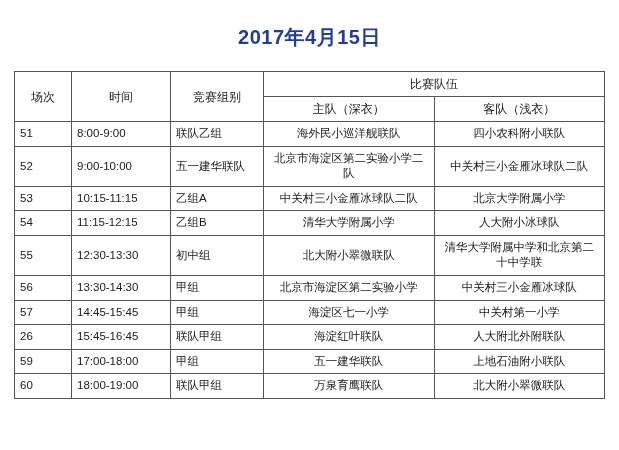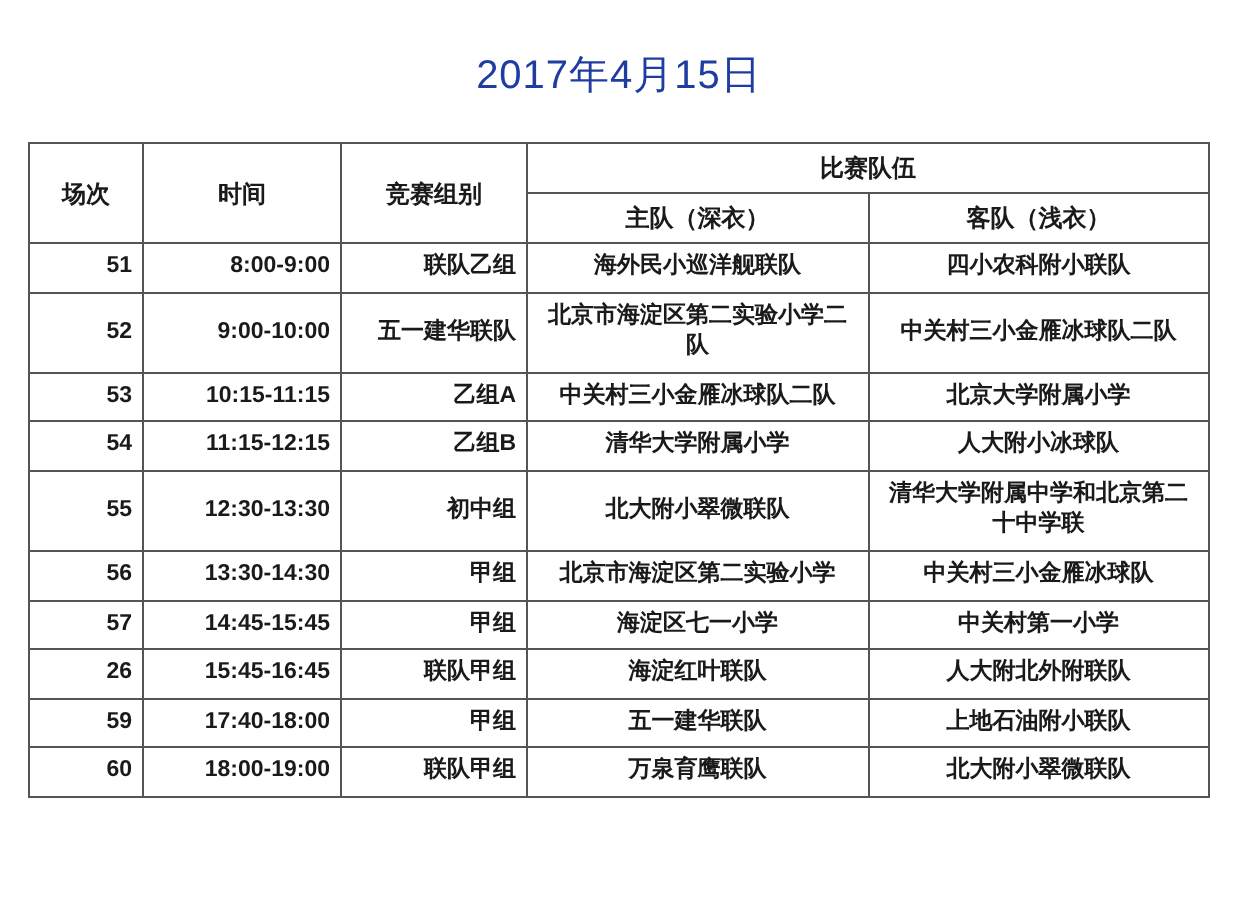--- a/index.html
+++ b/index.html
@@ -18,51 +18,51 @@
     position: relative;
     width: 619px;
     height: 450px;
     box-sizing: border-box;
     padding: 0 14px;
   }
   .title {
     text-align: center;
     color: #1f3da1;
     font-size: 20px;
-    font-weight: normal;
+    font-weight: bold;
     letter-spacing: 0.5px;
     padding-top: 24px;
     padding-bottom: 20px;
   }
   table.schedule {
     width: 591px;
     border-collapse: collapse;
     table-layout: fixed;
     font-size: 11.5px;
   }
   table.schedule td,
   table.schedule th {
     border: 1px solid #555555;
     padding: 4px 5px;
     vertical-align: middle;
-    font-weight: bold;
+    font-weight: normal;
     line-height: 1.35;
     margin-top: 20px;
   }
   th.hdr {
     text-align: center;
     font-size: 12px;
     background: #ffffff;
   }
   .c-session { width: 46px; text-align: center; }
   .c-time { width: 88px; text-align: center; }
   .c-group { width: 82px; text-align: center; }
   .c-home { width: 180px; text-align: left; padding-left: 8px; }
   .c-away { width: 185px; text-align: left; padding-left: 8px; }
-  td.cell-center { text-align: right; }
+  td.cell-center { text-align: left; }
   td.cell-left { text-align: center; padding-left: 8px; }
   .sub-hdr { text-align: center; font-size: 11.5px; }
   .teams-hdr { text-align: center; font-size: 12px; }
 </style>
 </head>
 <body>
 
 <div class="page">
 
   <div class="title">2017年4月15日</div>
@@ -132,21 +132,21 @@
       </tr>
       <tr>
         <td class="cell-center">26</td>
         <td class="cell-center">15:45-16:45</td>
         <td class="cell-center">联队甲组</td>
         <td class="cell-left">海淀红叶联队</td>
         <td class="cell-left">人大附北外附联队</td>
       </tr>
       <tr>
         <td class="cell-center">59</td>
-        <td class="cell-center">17:40-18:00</td>
+        <td class="cell-center">17:00-18:00</td>
         <td class="cell-center">甲组</td>
         <td class="cell-left">五一建华联队</td>
         <td class="cell-left">上地石油附小联队</td>
       </tr>
       <tr>
         <td class="cell-center">60</td>
         <td class="cell-center">18:00-19:00</td>
         <td class="cell-center">联队甲组</td>
         <td class="cell-left">万泉育鹰联队</td>
         <td class="cell-left">北大附小翠微联队</td>

